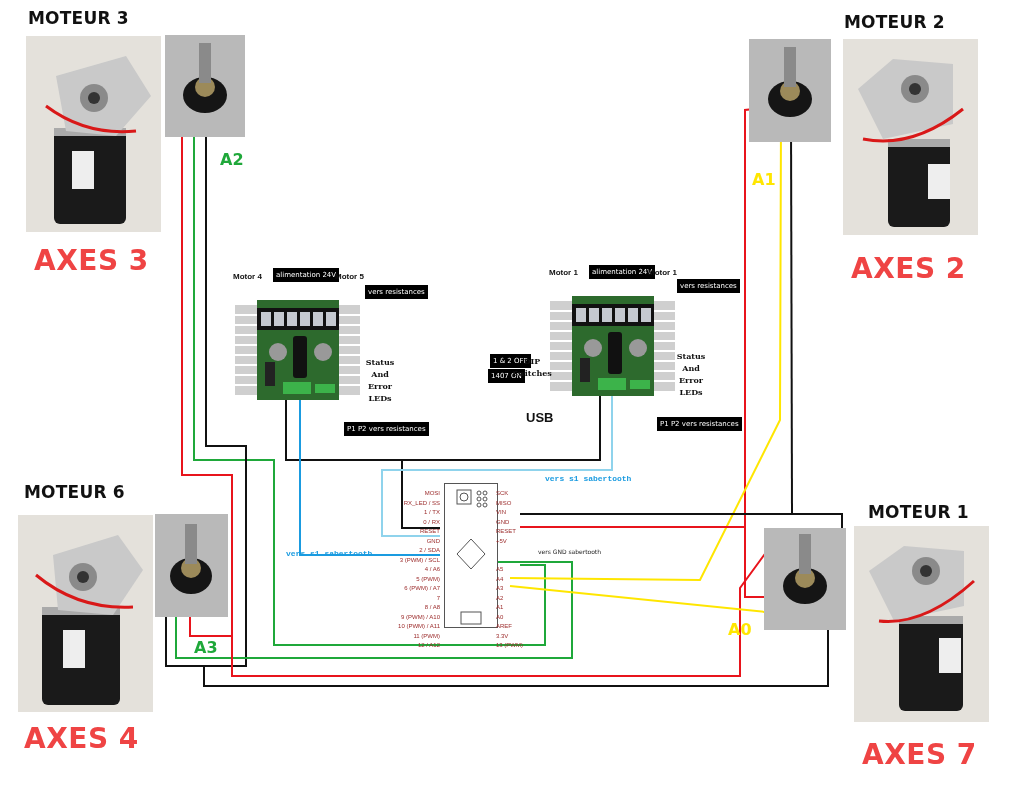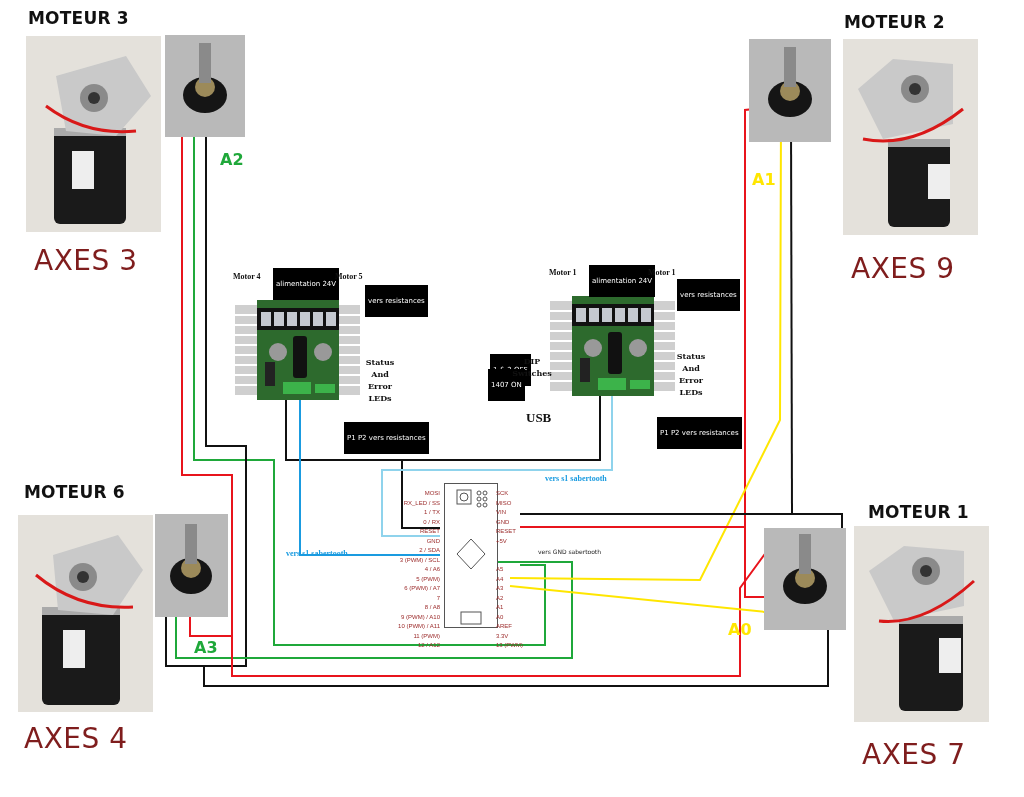--- a/index.html
+++ b/index.html
@@ -1,26 +1,26 @@
 <!DOCTYPE html>
 <html><head>
 <meta charset="utf-8">
 <style>
   html, body { margin:0; padding:0; background:#ffffff; }
   body { width:1024px; height:797px; position:relative; overflow:hidden; font-family:"DejaVu Sans", sans-serif; }
   .abs { position:absolute; }
   .title-sm { font-family:"DejaVu Sans", sans-serif; font-weight:bold; font-size:17px; color:#111; letter-spacing:0.2px; }
-  .title-lg { font-family:"DejaVu Sans", sans-serif; font-weight:normal; font-size:28px; color:#7f1d1d; letter-spacing:0.5px; }
+  .title-lg { font-family:"DejaVu Sans", sans-serif; font-weight:bold; font-size:28px; color:#ef4444; letter-spacing:0.5px; }
   .analog { font-family:"DejaVu Sans", sans-serif; font-weight:bold; font-size:16px; }
   .motor-photo { background:#e4e1db; }
   .pot-photo { background:#b9b9b9; }
-  .blk-label { background:#000; color:#fff; font-size:7px; padding:12px 3px; white-space:nowrap; font-family:"DejaVu Sans", sans-serif; }
-  .board-text { font-family:Liberation Serif, serif; font-size:8px; font-weight:bold; color:#111; white-space:nowrap; }
+  .blk-label { background:#000; color:#fff; font-size:7px; padding:3px 3px; white-space:nowrap; font-family:"DejaVu Sans", sans-serif; }
+  .board-text { font-family:Liberation Sans, sans-serif; font-size:8px; font-weight:bold; color:#111; white-space:nowrap; }
   .side-text { font-family:"DejaVu Serif", serif; font-size:8px; font-weight:bold; color:#111; text-align:center; line-height:12px; }
-  .note-blue { font-family:Liberation Serif, serif; font-size:8px; color:#1a9be0; font-weight:bold; white-space:nowrap; }
+  .note-blue { font-family:Liberation Mono, monospace; font-size:8px; color:#1a9be0; font-weight:bold; white-space:nowrap; }
   .note-blk { font-family:"DejaVu Sans", sans-serif; font-size:6px; color:#222; white-space:nowrap; }
   .pin-l { font-family:"Liberation Sans", sans-serif; font-size:6px; color:#9b2a2a; text-align:right; width:60px; white-space:nowrap; line-height:9.5px; }
   .pin-r { font-family:"Liberation Sans", sans-serif; font-size:6px; color:#9b2a2a; text-align:left; white-space:nowrap; line-height:9.5px; }
 </style>
 </head>
 <body>
 
 <svg class="abs" style="left:0;top:0" width="1024" height="797" viewBox="0 0 1024 797">
   <g fill="none" stroke-width="2">
 
@@ -83,21 +83,21 @@
       <rect x="45" y="100" width="62" height="88" rx="6" fill="#1a1a1a"></rect>
       <rect x="45" y="100" width="62" height="8" fill="#aaa"></rect>
       <polygon points="15,50 50,20 110,25 110,85 40,100" fill="#c9c9c9"></polygon>
       <circle cx="72" cy="50" r="14" fill="#8a8a8a"></circle>
       <circle cx="72" cy="50" r="6" fill="#333"></circle>
       <path d="M20,100 Q70,110 120,70" stroke="#d91818" stroke-width="3" fill="none"></path>
       <rect x="85" y="125" width="22" height="35" fill="#eee"></rect>
     </svg>
 </div>
 <div class="abs analog" style="left:752px;top:170px;color:#ffe600">A1</div>
-<div class="abs title-lg" style="left:851px;top:252px">AXES 9</div>
+<div class="abs title-lg" style="left:851px;top:252px">AXES 2</div>
 
 <div class="abs title-sm" style="left:24px;top:482px">MOTEUR 6</div>
 <div class="abs motor-photo" style="left:18px;top:515px;width:135px;height:197px">
   <svg width="135" height="197">
       <rect x="24" y="92" width="78" height="98" rx="6" fill="#1a1a1a"></rect>
       <rect x="24" y="92" width="78" height="8" fill="#aaa"></rect>
       <polygon points="35,40 100,20 125,55 95,100 40,95" fill="#c9c9c9"></polygon>
       <circle cx="65" cy="62" r="14" fill="#8a8a8a"></circle>
       <circle cx="65" cy="62" r="6" fill="#333"></circle>
       <path d="M18,60 Q60,95 115,92" stroke="#d91818" stroke-width="3" fill="none"></path>

